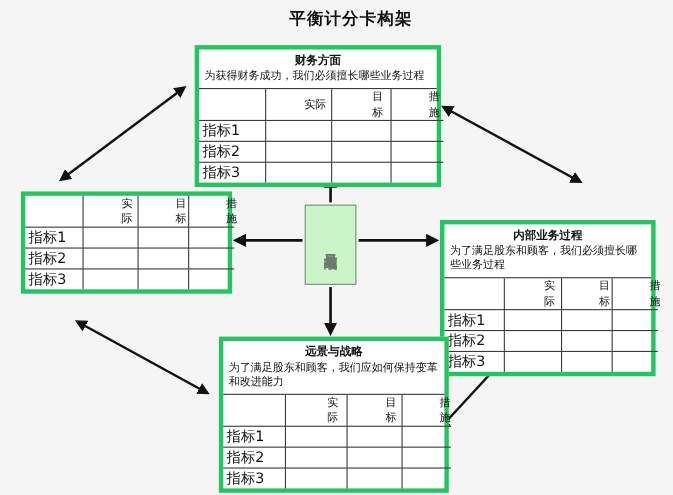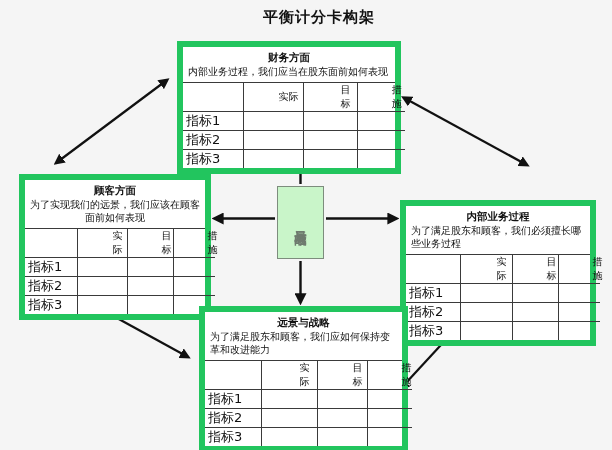--- a/index.html
+++ b/index.html
@@ -38,21 +38,21 @@
     font-weight: bold;
     color: #111111;
     letter-spacing: 1px;
     padding-left: 13px;
   }
 
   
   .persp-box {
     position: absolute;
     background: #ffffff;
-    border: 6px solid #22c55e;
+    border: 4px solid #22c55e;
     box-sizing: border-box;
   }
   .persp-head {
     padding: 3px 5px 4px 5px;
     border-bottom: 1px solid #3a3a3a;
   }
   .persp-title {
     text-align: center;
     font-size: 10.5px;
     font-weight: bold;
@@ -175,21 +175,21 @@
     </g>
 
     <g>
       <line x1="404" y1="385" x2="488" y2="294" stroke="#111111" stroke-width="2.2" marker-end="url(#head)" marker-start="url(#tail)"></line>
     </g>
   </svg>
 
   <div class="persp-box" id="box-financial">
     <div class="persp-head">
       <div class="persp-title">财务方面</div>
-      <div class="persp-desc">内部业务过程，我们应当在股东面前如何表现</div>
+      <div class="persp-desc">为获得财务成功，我们必须擅长哪些业务过程</div>
     </div>
     <table class="persp-table">
       <colgroup>
         <col style="width:60px">
           <col style="width:60px">
           <col style="width:54px">
           <col style="width:48px">
       </colgroup>
       <tbody>
         <tr>
@@ -214,24 +214,20 @@
           <td class="row-head">指标3</td>
           <td></td>
           <td></td>
           <td></td>
         </tr>
       </tbody>
     </table>
   </div>
 
   <div class="persp-box" id="box-customer">
-    <div class="persp-head">
-      <div class="persp-title">顾客方面</div>
-      <div class="persp-desc centered">为了实现我们的远景，我们应该在顾客面前如何表现</div>
-    </div>
     <table class="persp-table">
       <colgroup>
         <col style="width:52px">
           <col style="width:50px">
           <col style="width:46px">
           <col style="width:42px">
       </colgroup>
       <tbody>
         <tr>
           <th class="blank-col"></th>

